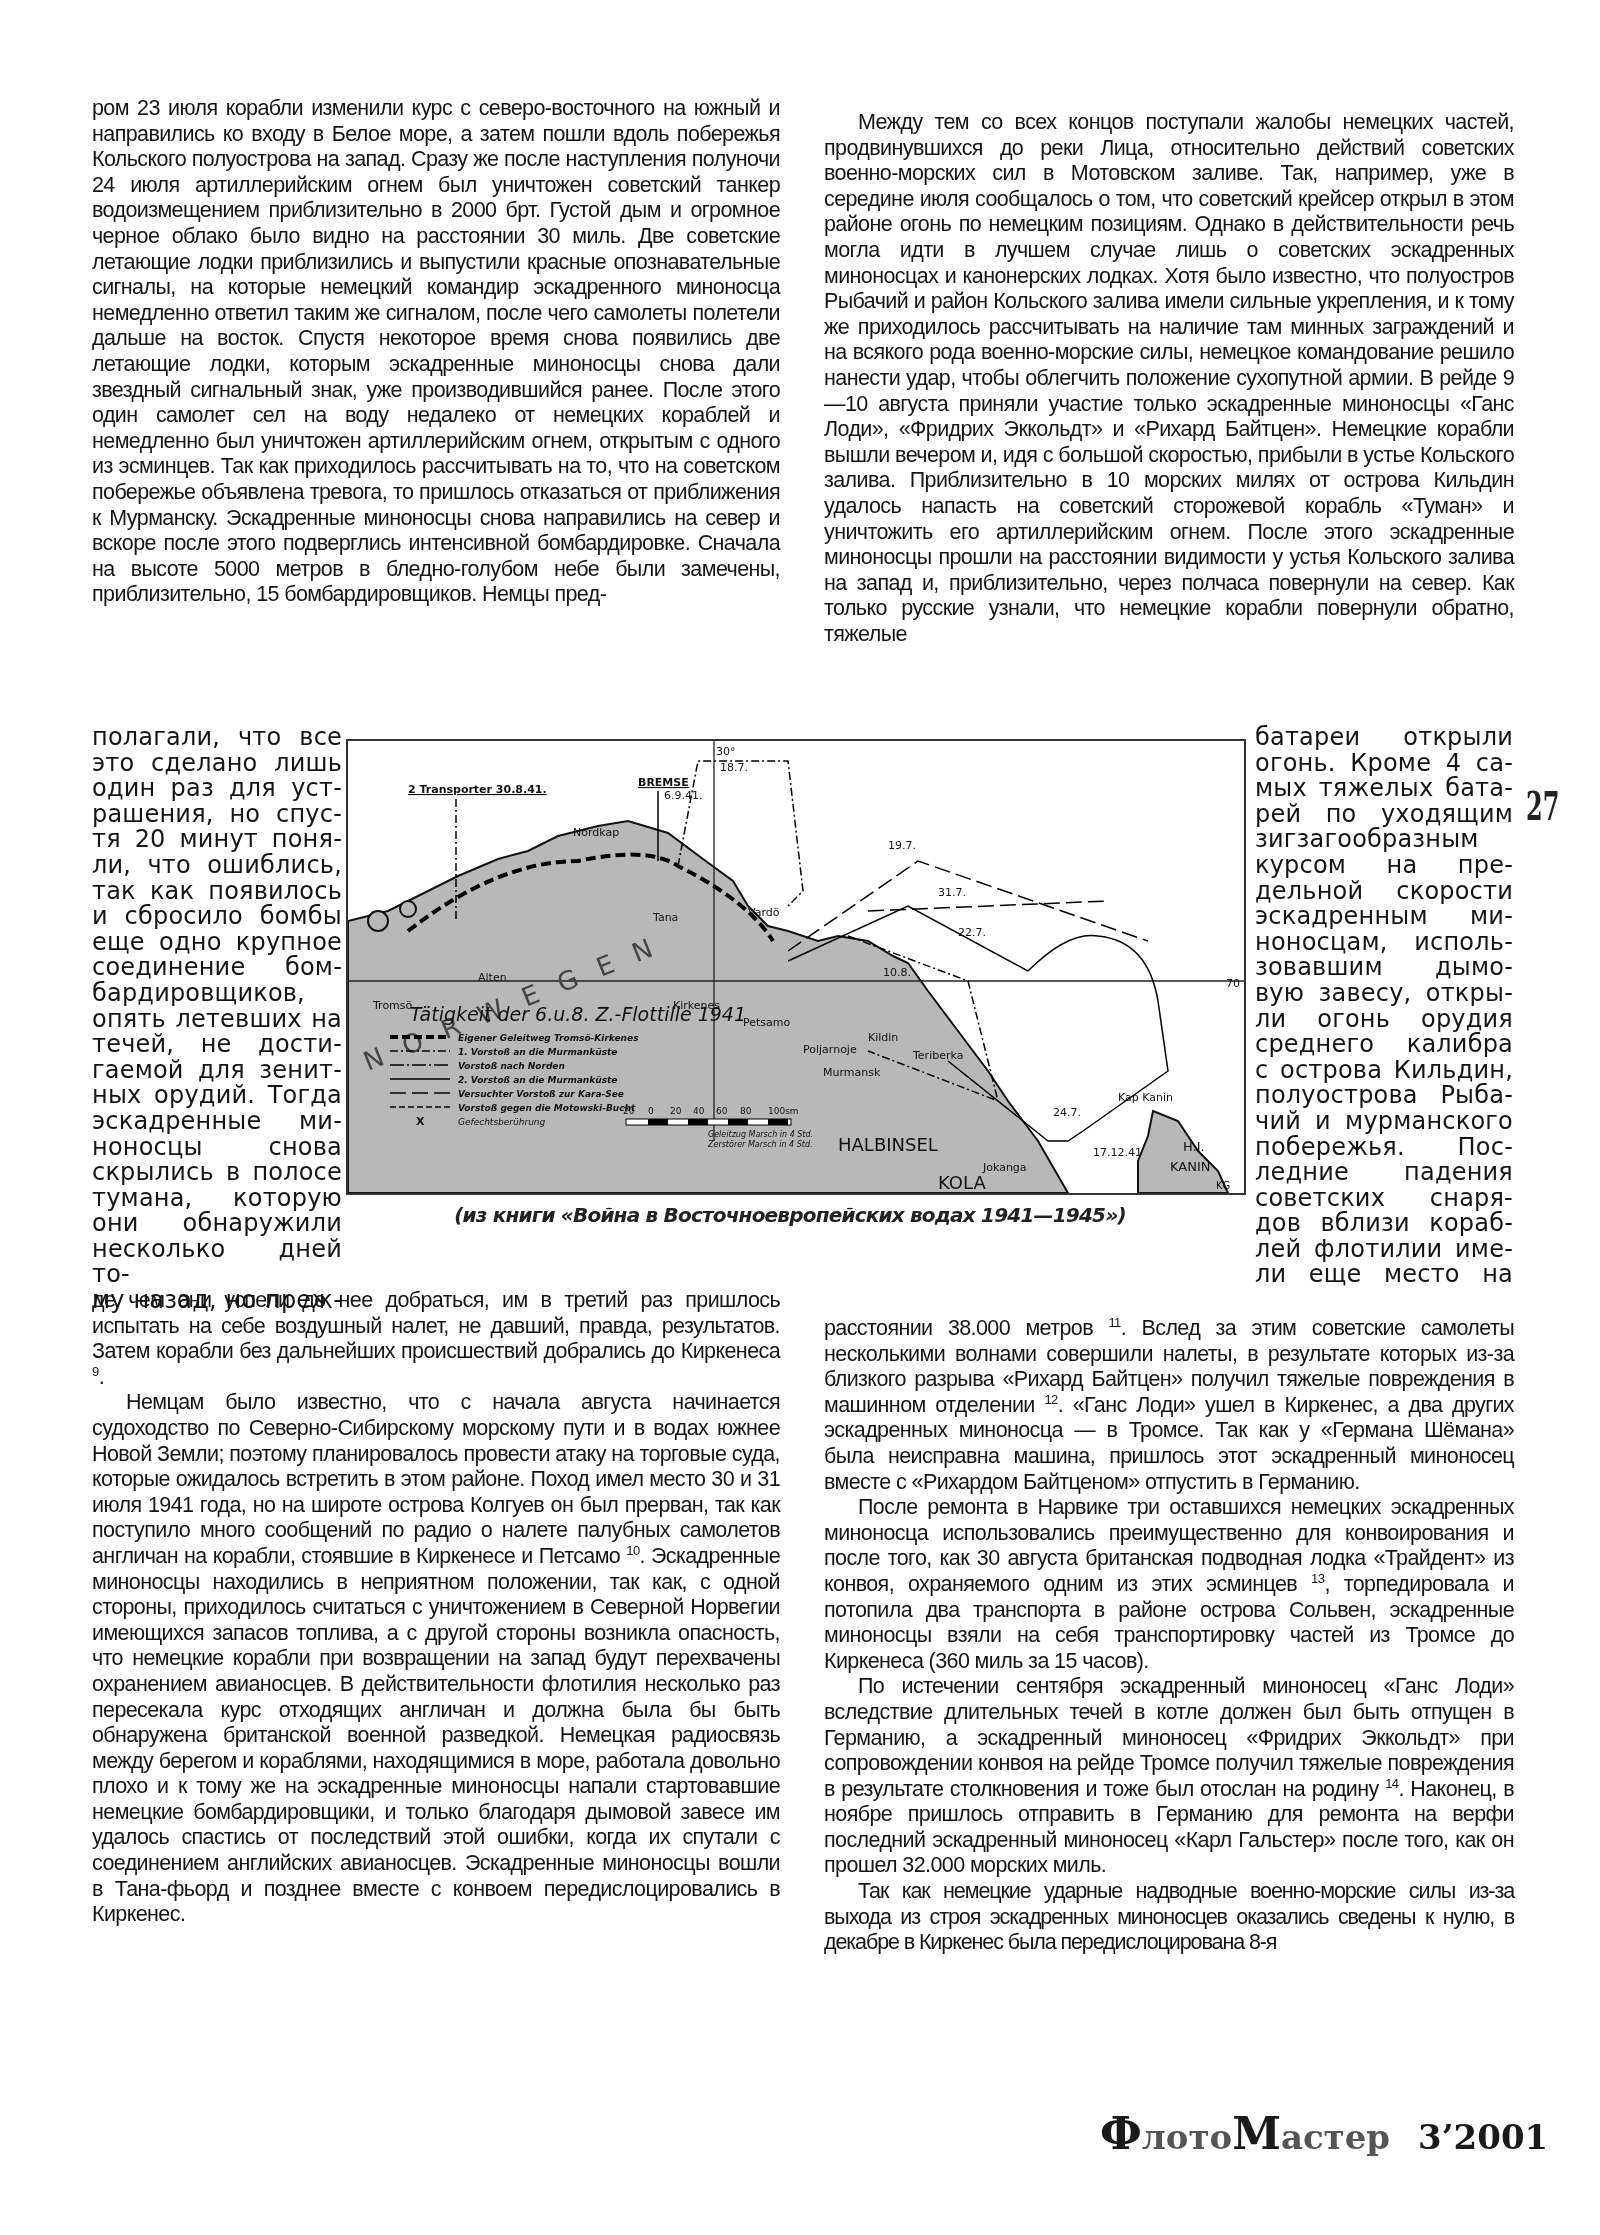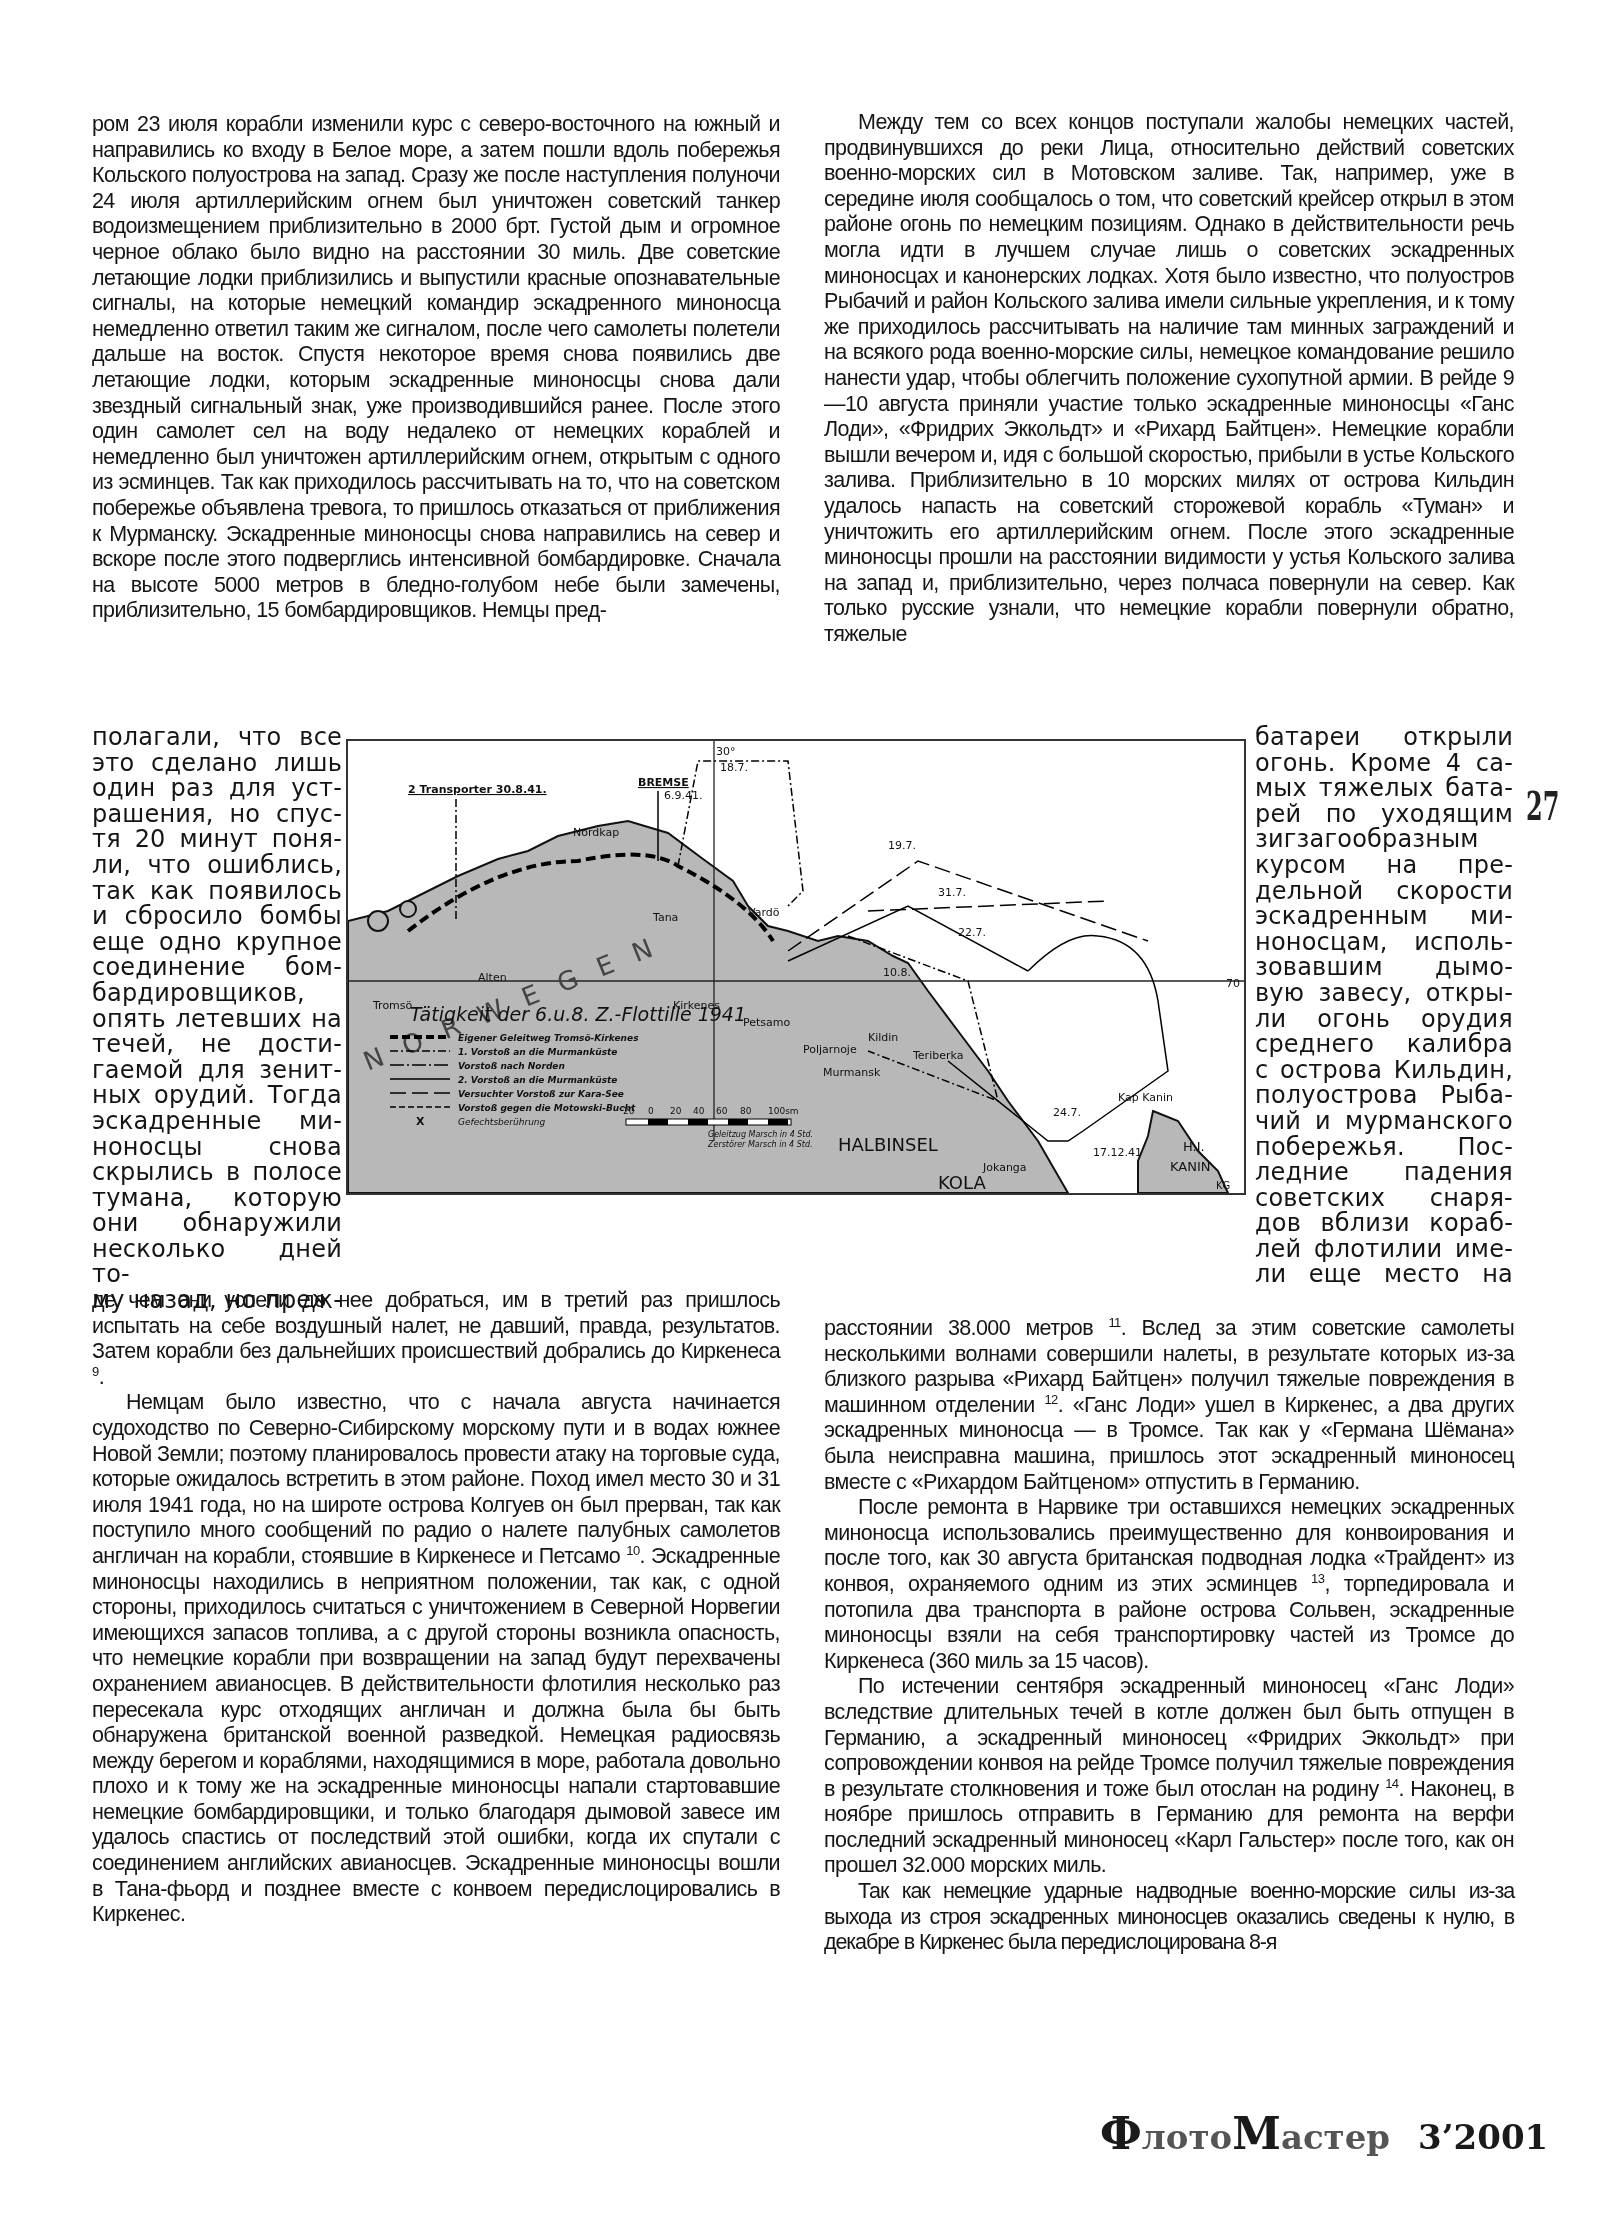--- a/index.html
+++ b/index.html
@@ -19,21 +19,21 @@
   .footer .big { font-size: 44px; }
   .footer .small { font-size: 34px; color: #555; }
   .footer .issue { font-size: 34px; margin-left: 28px; color: #1a1a1a; }
   .map-label { font-family: "DejaVu Sans", sans-serif; font-size: 11px; fill: #111; }
 </style>
 </head>
 <body>
 
 <div class="page">
 
-  <div class="col" style="left:92px; top:96px; width:688px;margin-top:16px;">
+  <div class="col" style="left:92px; top:96px; width:688px;">
     <p>ром 23 июля корабли изменили курс с северо-восточного на южный и направились ко входу в Белое море, а затем пошли вдоль побережья Кольского полуострова на запад. Сразу же после наступления полуночи 24 июля артиллерийским огнем был уничтожен советский танкер водоизмещением приблизительно в 2000 брт. Густой дым и огромное черное облако было видно на расстоянии 30 миль. Две советские летающие лодки приблизились и выпустили красные опознавательные сигналы, на которые немецкий командир эскадренного миноносца немедленно ответил таким же сигналом, после чего самолеты полетели дальше на восток. Спустя некоторое время снова появились две летающие лодки, которым эскадренные миноносцы снова дали звездный сигнальный знак, уже производившийся ранее. После этого один самолет сел на воду недалеко от немецких кораблей и немедленно был уничтожен артиллерийским огнем, открытым с одного из эсминцев. Так как приходилось рассчитывать на то, что на советском побережье объявлена тревога, то пришлось отказаться от приближения к Мурманску. Эскадренные миноносцы снова направились на север и вскоре после этого подверглись интенсивной бомбардировке. Сначала на высоте 5000 метров в бледно-голубом небе были замечены, приблизительно, 15 бомбардировщиков. Немцы пред-</p>
   </div>
 
   <div class="wide" style="left:92px; top:725px; width:250px;">
     <span>полагали, что все</span>
     <span>это сделано лишь</span>
     <span>один раз для уст-</span>
     <span>рашения, но спус-</span>
     <span>тя 20 минут поня-</span>
     <span>ли, что ошиблись,</span>
@@ -187,20 +187,21 @@
         <text class="map-label" x="368" y="373" style="font-size:9px;">60</text>
         <text class="map-label" x="392" y="373" style="font-size:9px;">80</text>
         <text class="map-label" x="420" y="373" style="font-size:9px;">100sm</text>
         <text class="map-label" x="360" y="396" style="font-size:8px; font-style:italic;">Geleitzug Marsch in 4 Std.</text>
         <text class="map-label" x="360" y="406" style="font-size:8px; font-style:italic;">Zerstörer Marsch in 4 Std.</text>
       </g>
     </svg>
   </div>
 
   <div class="caption">
+    <div>(из книги «Война в Восточноевропейских водах 1941—1945»)</div>
   </div>
 
   <div class="page-number">27</div>
 
   <div class="footer">
     <span class="big">Ф</span><span class="small">лото</span><span class="big">М</span><span class="small">астер</span><span class="issue">3’2001</span>
   </div>
 
 </div>
 

